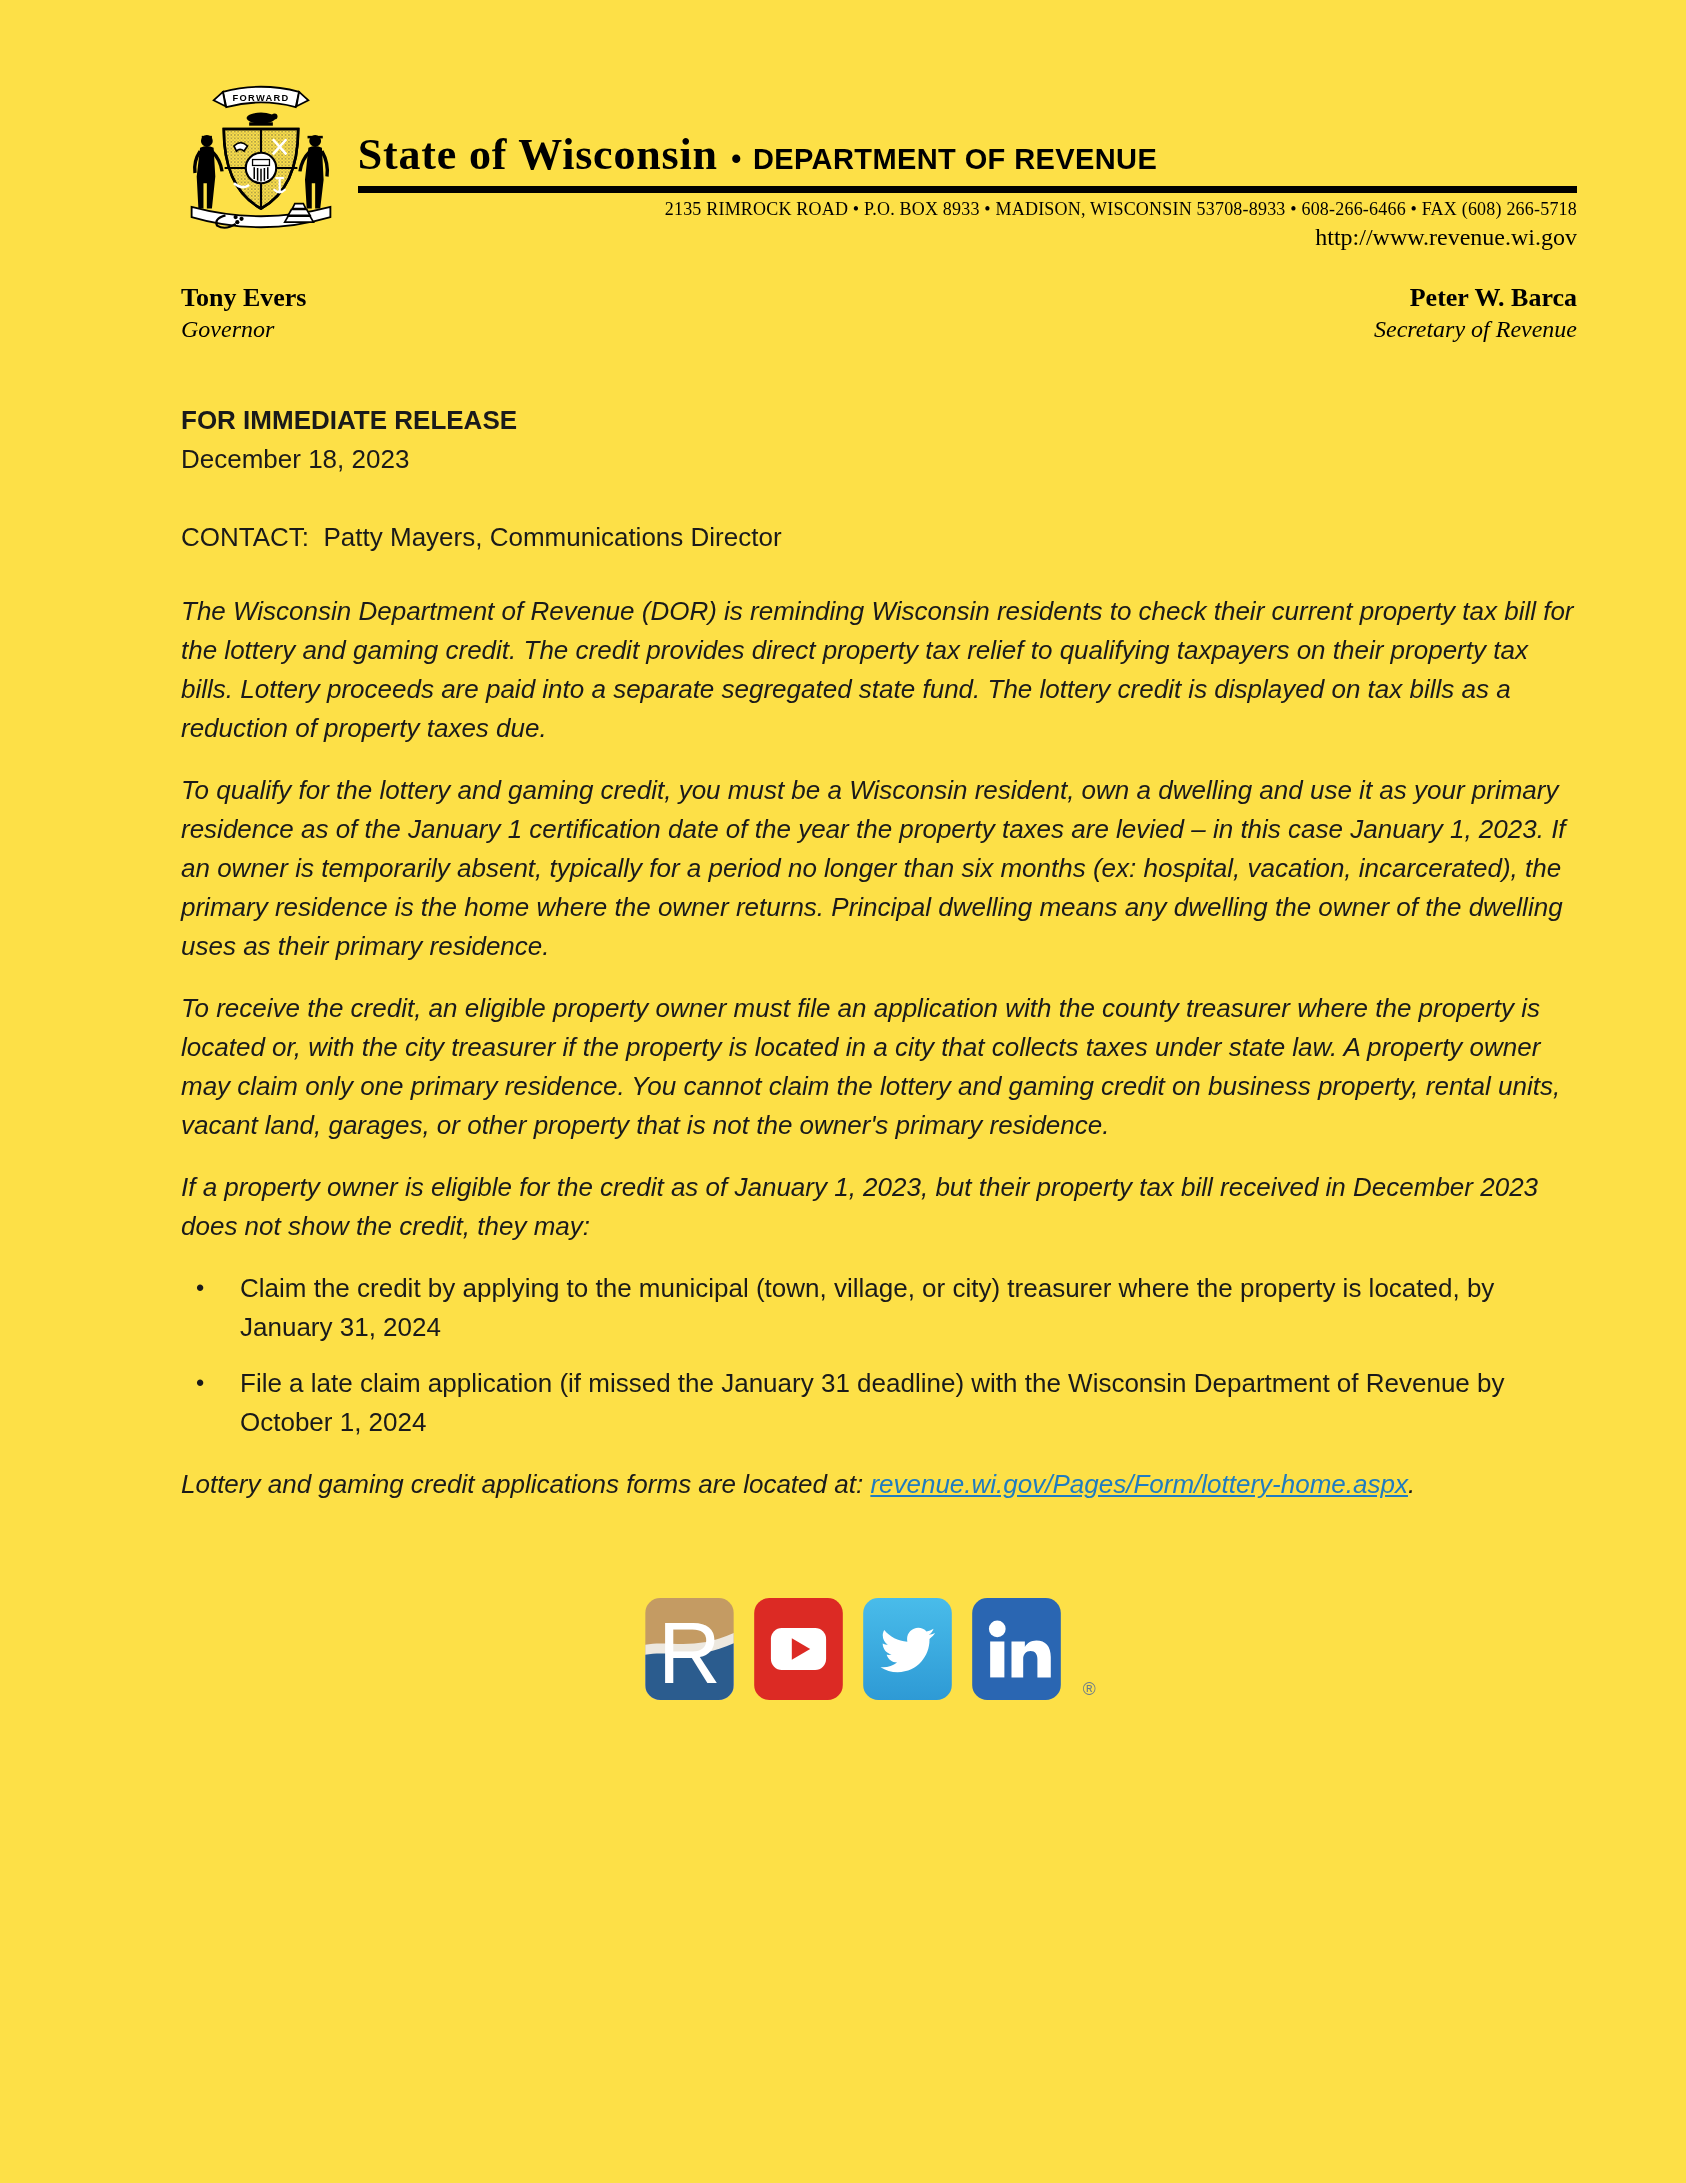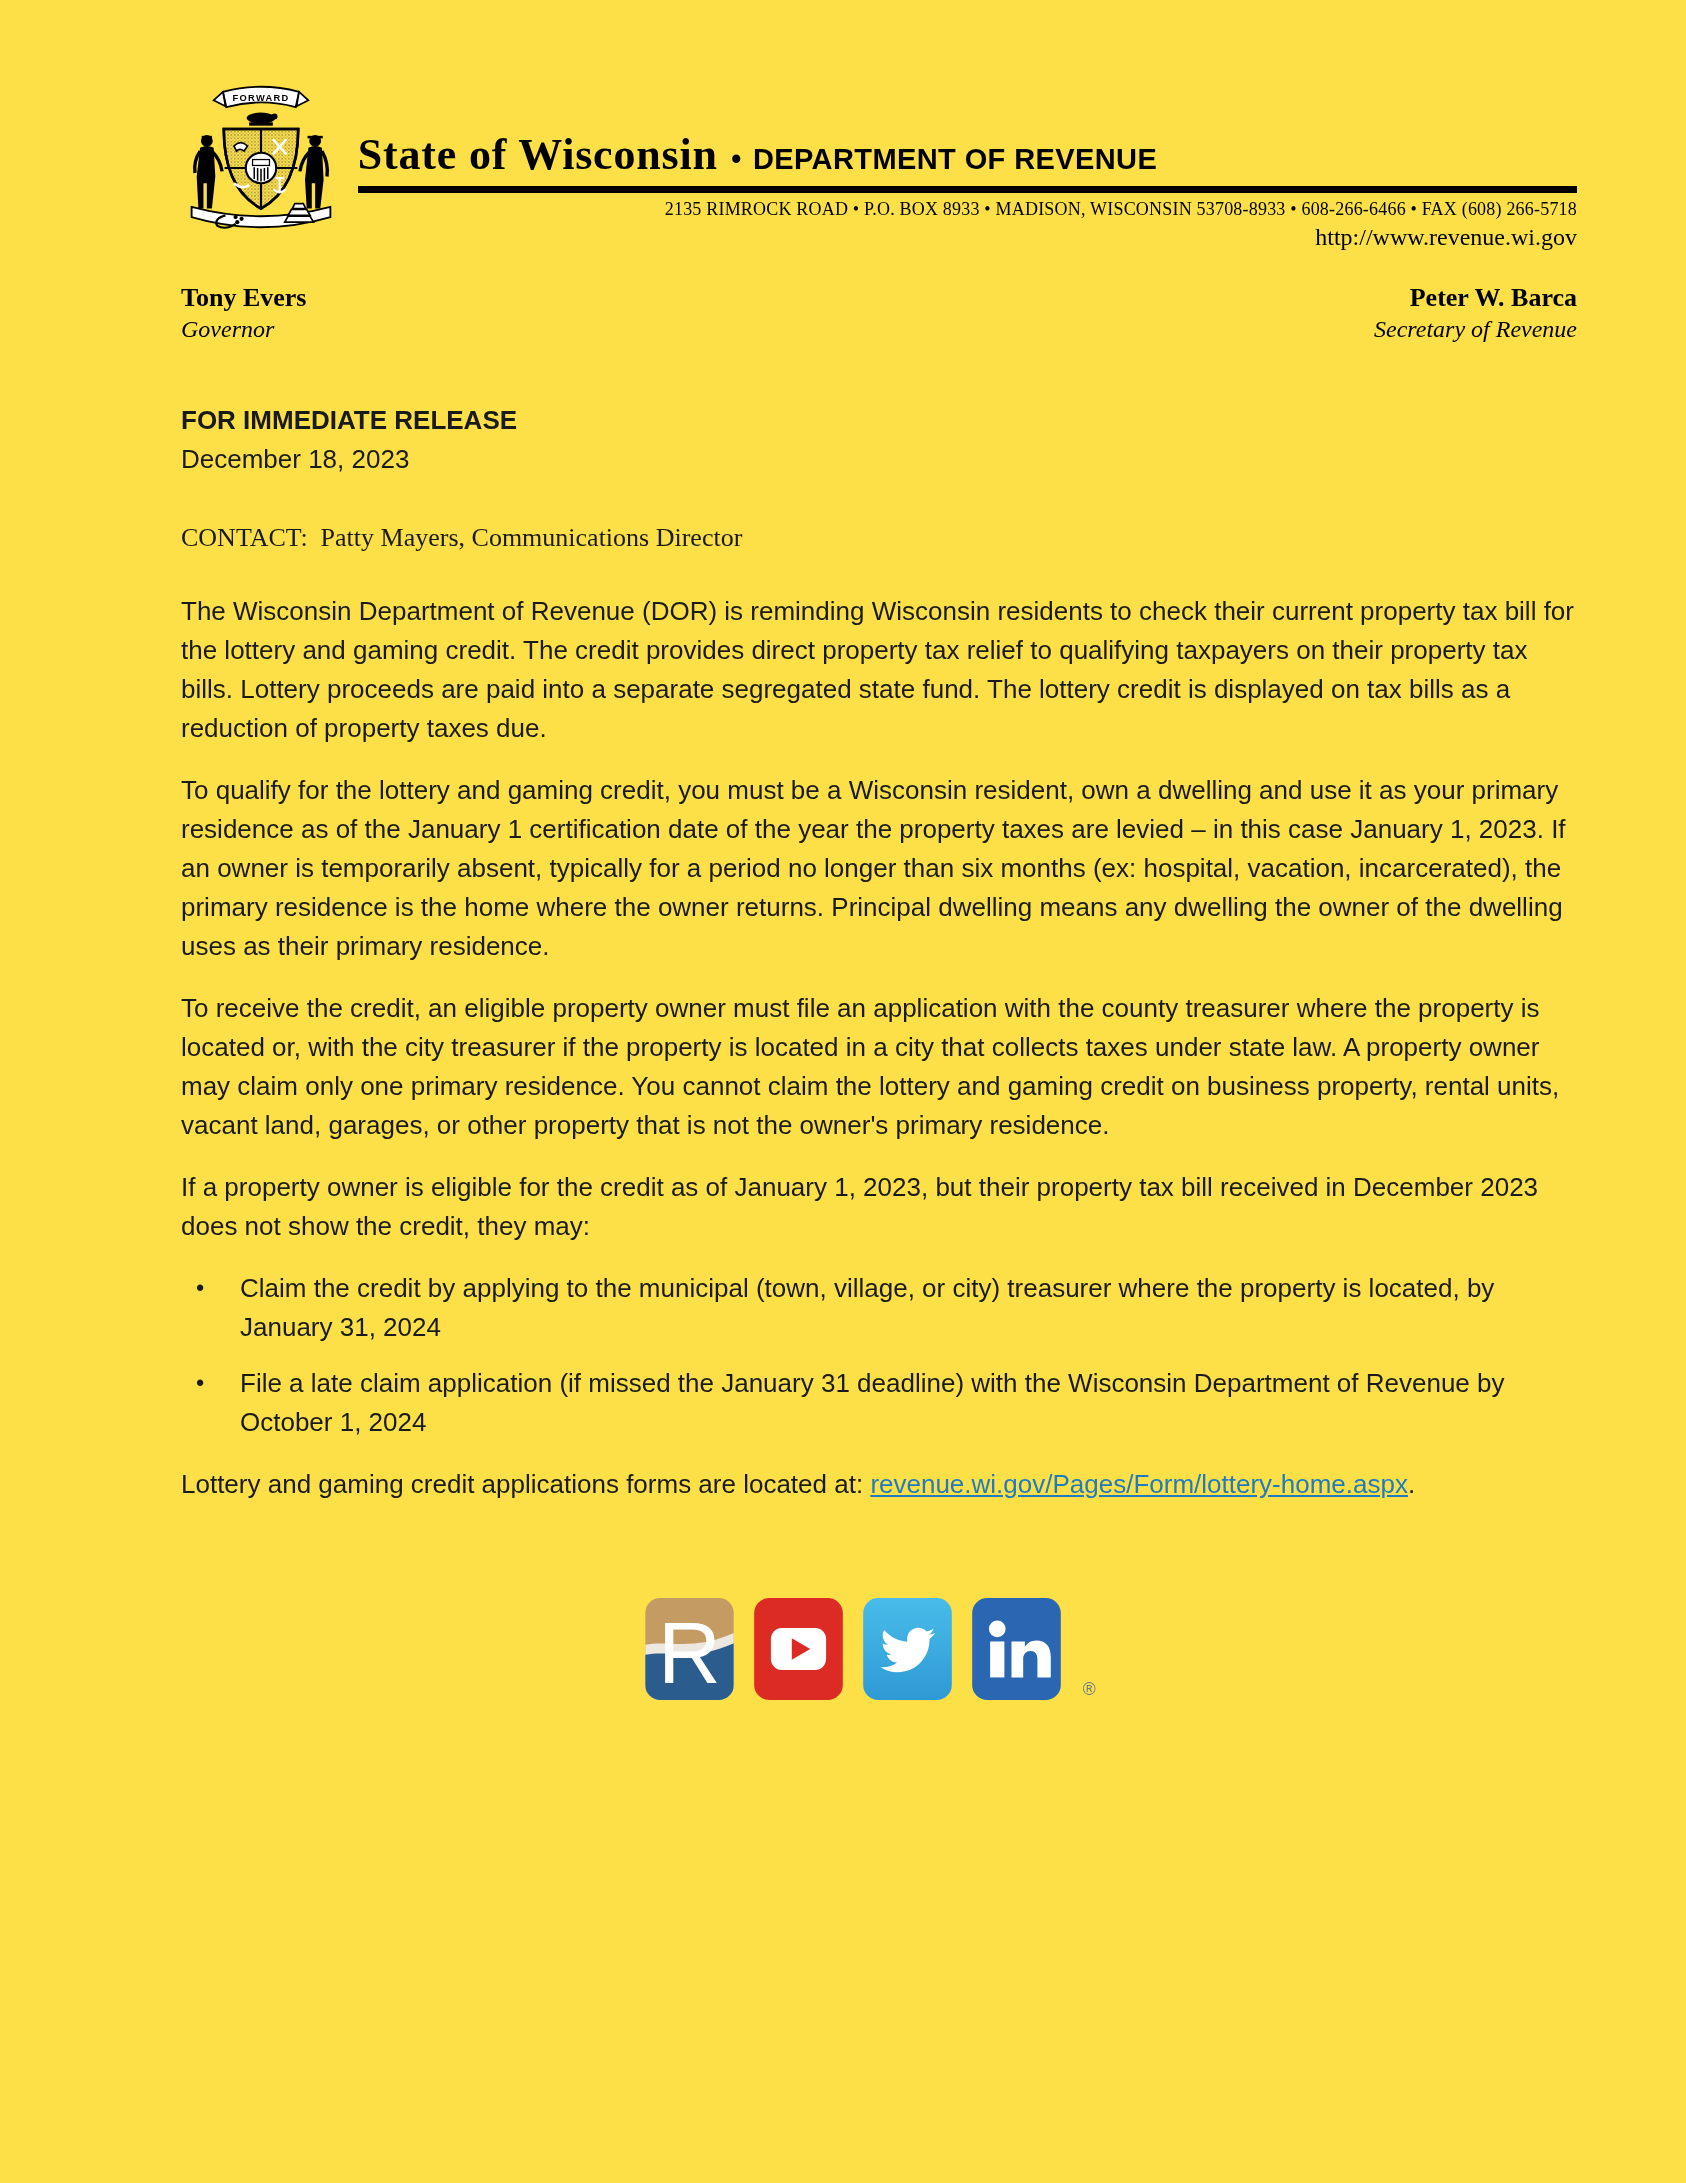--- a/index.html
+++ b/index.html
@@ -29,27 +29,27 @@
 
   
   .officials { display: flex; justify-content: space-between; margin-top: 32px; font-family: "Liberation Serif", serif; color: #000; }
   .official-name { font-weight: bold; font-size: 26px; }
   .official-title { font-style: italic; font-size: 24px; margin-top: 3.4px; }
   .official-right { text-align: right; }
 
   
   .release-block { margin-top: 58px; font-size: 26px; line-height: 39px; }
   .release-label { font-weight: bold; }
-  .contact-block { margin-top: 39px; font-size: 26px; line-height: 39px; font-family: Liberation Serif, serif; }
+  .contact-block { margin-top: 39px; font-size: 26px; line-height: 39px; }
   .prewrap { white-space: pre-wrap; }
   a.doc-link { color: #1F7CC1; text-decoration: underline; }
 
   
   .headline { margin-top: 78px; font-size: 38px; line-height: 59px; font-weight: bold; color: #111; letter-spacing: -0.2px; }
-  .body-copy p { margin-top: 23px; font-size: 26px; line-height: 39px; }
+  .body-copy p { margin-top: 23px; font-size: 26px; line-height: 39px; font-style: italic; }
   .body-copy p.first { margin-top: 35px; }
   ul.doc-bullets { margin-top: 23px; list-style: none; }
   ul.doc-bullets li { position: relative; padding-left: 59px; font-size: 26px; line-height: 39px; margin-top: 17px; }
   ul.doc-bullets li .bullet-glyph { position: absolute; left: 15px; top: 0; font-size: 23.5px; }
   .closing-line { margin-top: 57px; font-size: 26px; line-height: 39px; }
 
   
   .social-row { margin-top: 94px; display: flex; justify-content: center; align-items: flex-end; gap: 20px; margin-left: -17px; }
   .social-icon { width: 89px; height: 102px; display: block; cursor: pointer; }
   .registered-mark { font-size: 17.6px; color: #6b7c8c; align-self: flex-end; margin-left: 1.7px; line-height: 1; padding-bottom: 1.7px; }

